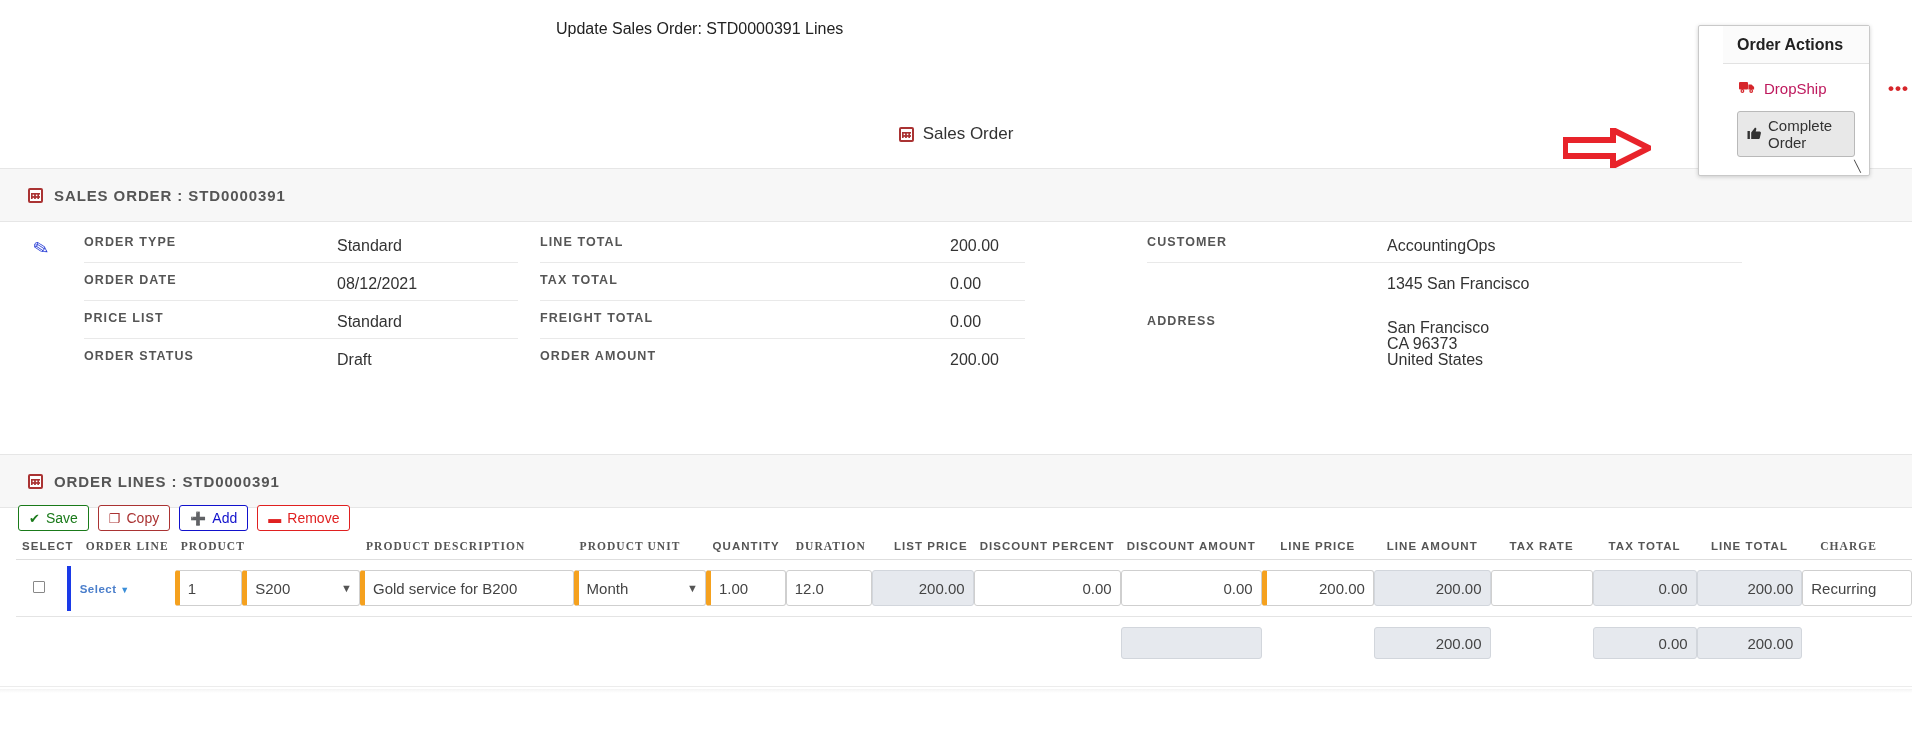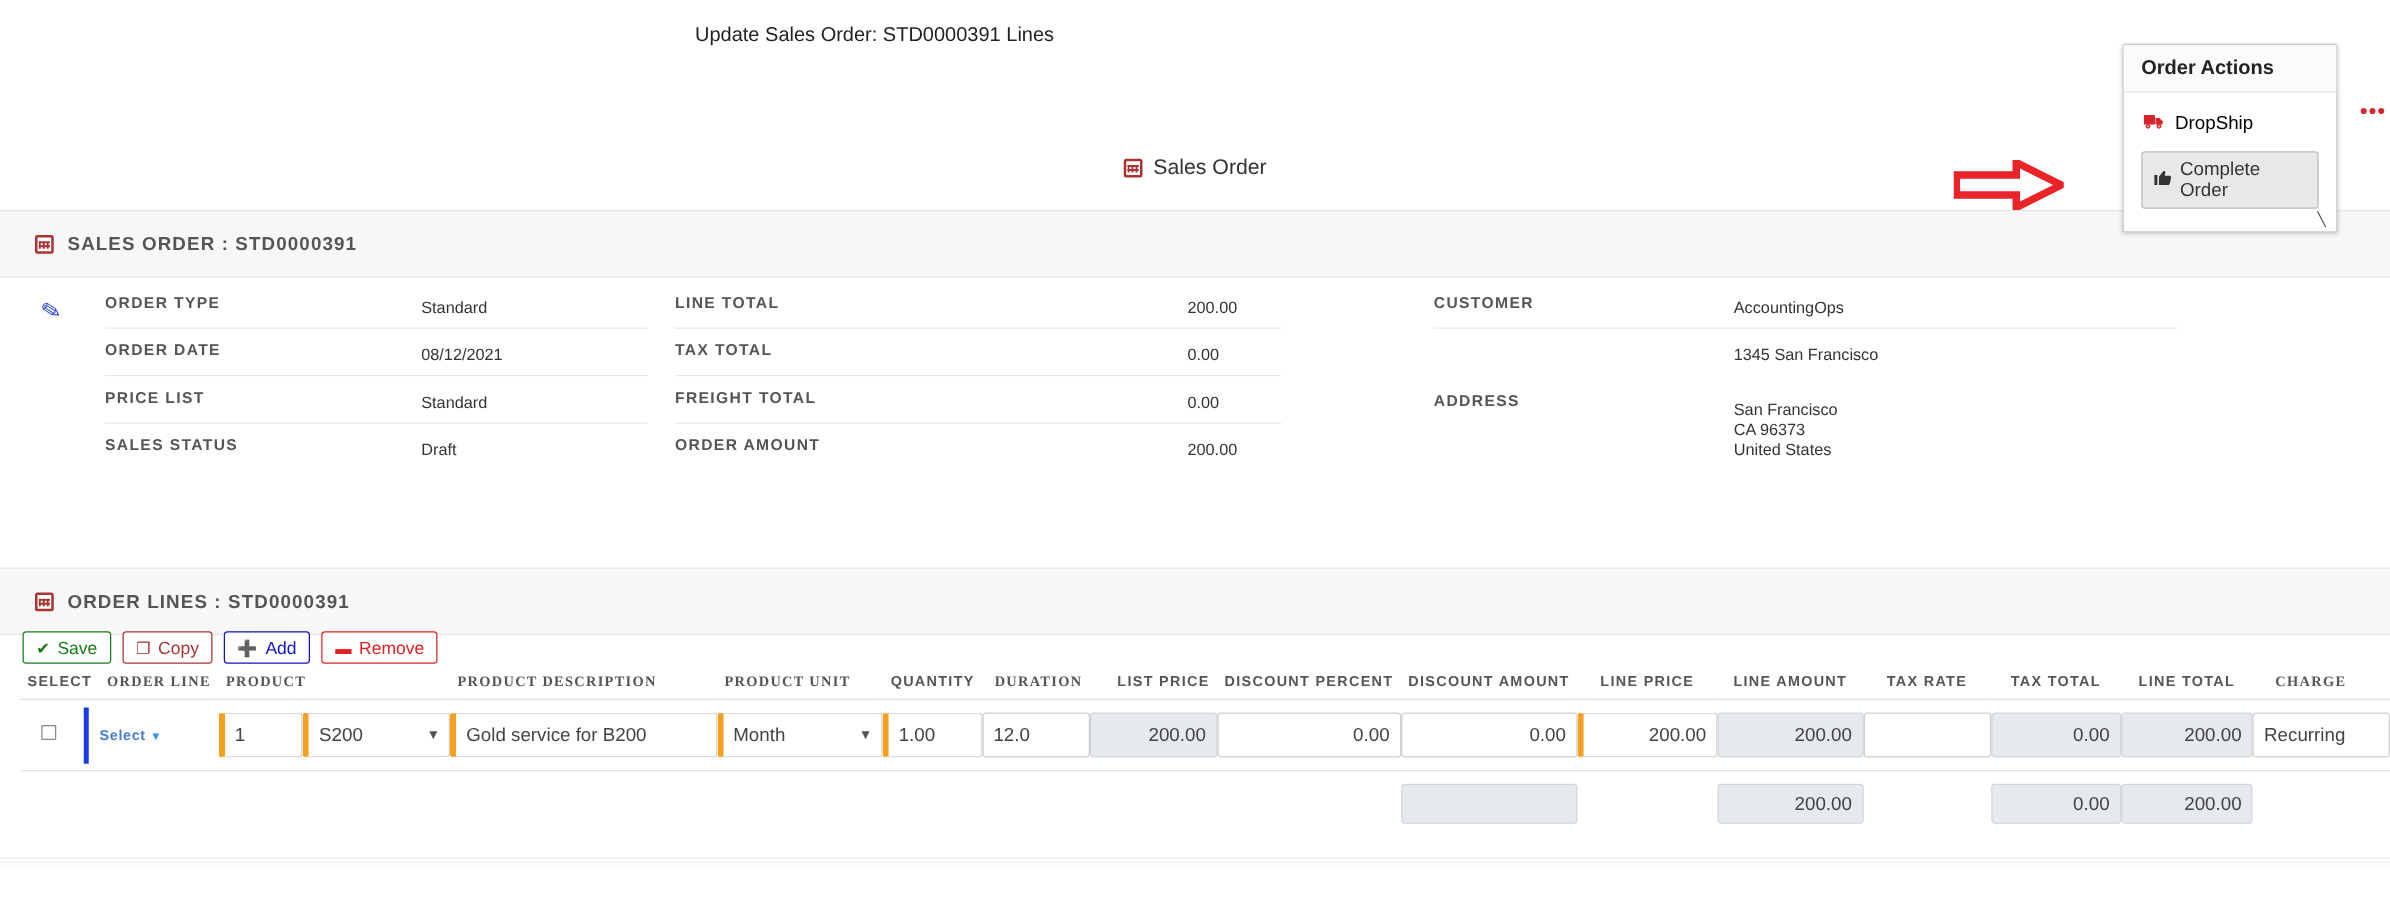--- a/index.html
+++ b/index.html
@@ -43,32 +43,32 @@
   .crumb.c2::before { border-left-color:#ef9a2e; }
   .crumb.c3::before { border-left-color:#ffffff; }
 
   .page-title {
     position:absolute; left:556px; top:20px;
     font-size:16px; color:#222; white-space:nowrap;
   }
 
   
   .order-actions {
-    position:absolute; left:1698px; top:35px; width:172px;
+    position:absolute; left:1698px; top:25px; width:172px;
     background:#fff; border:1px solid #c9c9c9; border-radius:2px;
-    box-shadow:0 1px 4px rgba(0,0,0,.18); z-index:40;
+    box-shadow:0 1px 4px rgba(0,0,0,.18); z-index:40;padding-left:24px;
   }
   .oa-head {
     padding:10px 14px 9px; font-size:16px; font-weight:bold; color:#222;
     border-bottom:1px solid #e2e2e2; background:#fbfbfb;
   }
   .oa-body { padding:10px 0 16px; }
   .oa-item {
     display:flex; align-items:center; gap:8px;
-    padding:6px 16px; font-size:15px; color:#000000; cursor:pointer;
+    padding:6px 16px; font-size:15px; color:#be185d; cursor:pointer;
   }
   .oa-btn {
     display:inline-flex; align-items:center; gap:6px;
     margin:8px 14px 2px; padding:5px 9px;
     background:#e8e8e8; border:1px solid #b9b9b9; border-radius:3px;
     font-size:15px; color:#333; cursor:pointer;
   }
   .truck { color:#d6262b; font-size:15px; line-height:1; }
   .thumb { color:#333; font-size:15px; line-height:1; }
   .oa-resize {
@@ -131,21 +131,21 @@
   }
   .frow.tall { min-height:64px; }
   .frow.last { border-bottom:1px solid #e9e9e9; }
   .flabel {
     font-size:12.5px; font-weight:bold; color:#555; letter-spacing:1.1px;
     white-space:nowrap; padding-top:1px;
   }
   .c-left  .flabel { width:253px; }
   .c-mid   .flabel { width:410px; }
   .c-right .flabel { width:240px; }
-  .fvalue { font-size:13px; color:#333; padding-top:4px; line-height:16px; }
+  .fvalue { font-size:16px; color:#333; padding-top:4px; line-height:16px; }
   .fvalue .addr-line { display:block; }
 
   
   .lines-toolbar { position:absolute; left:18px; top:505px; display:flex; gap:9px; }
   .tbtn {
     display:inline-flex; align-items:center; gap:6px;
     height:26px; padding:0 10px; background:#fff;
     border:1px solid; border-radius:3px; font-size:14px; cursor:pointer;
     white-space:nowrap;
   }
@@ -274,21 +274,21 @@
       </div>
       <div class="frow">
         <span class="flabel">ORDER DATE</span>
         <span class="fvalue">08/12/2021</span>
       </div>
       <div class="frow">
         <span class="flabel">PRICE LIST</span>
         <span class="fvalue">Standard</span>
       </div>
       <div class="frow last" style="border-bottom:none;">
-        <span class="flabel">SALES STATUS</span>
+        <span class="flabel">ORDER STATUS</span>
         <span class="fvalue">Draft</span>
       </div>
     </div>
 
     <div class="col c-mid">
       <div class="frow">
         <span class="flabel">LINE TOTAL</span>
         <span class="fvalue">200.00</span>
       </div>
       <div class="frow">

